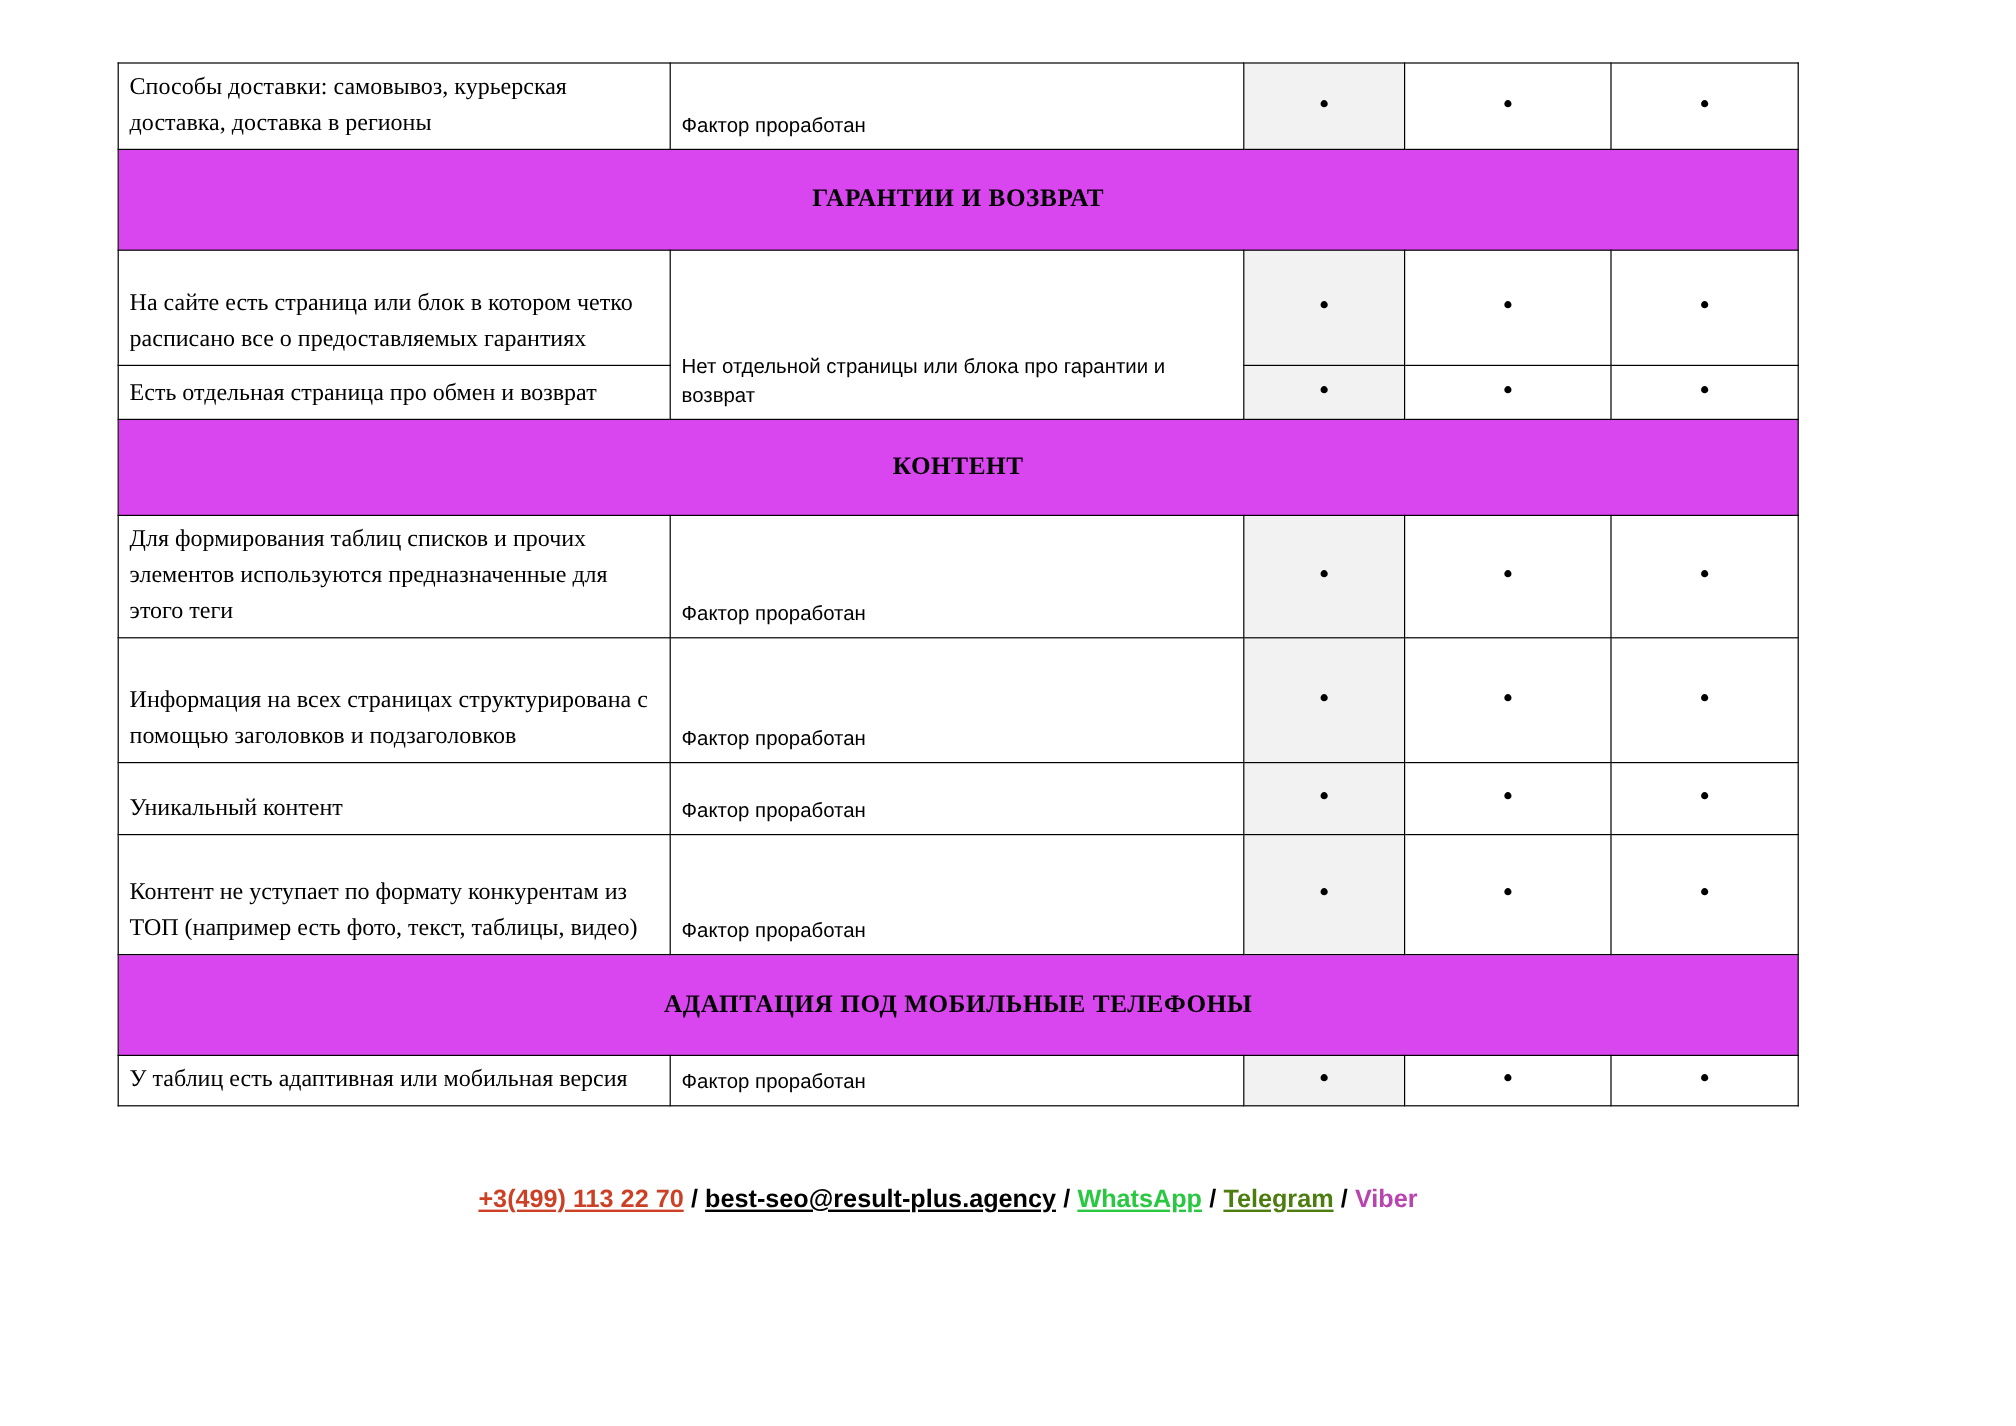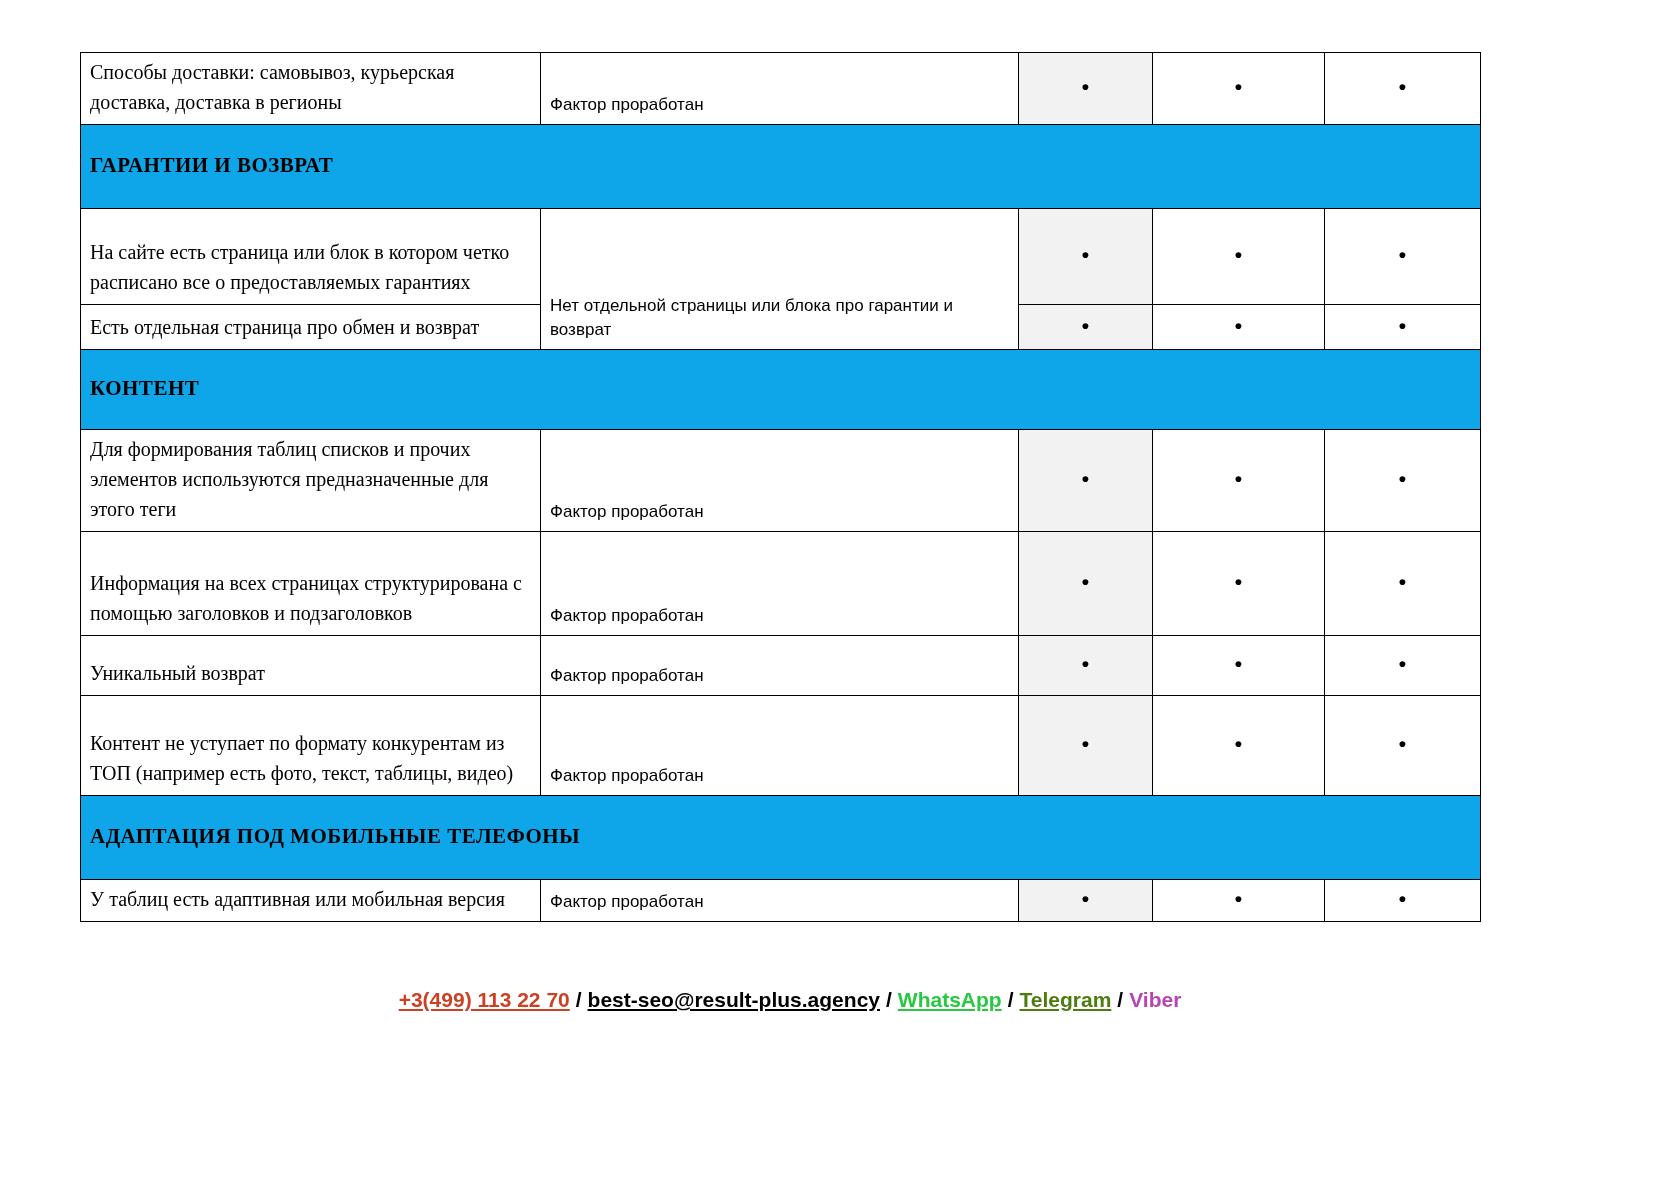--- a/index.html
+++ b/index.html
@@ -7,21 +7,21 @@
   .sheet {
     position: relative;
     width: 1680px;
     height: 1188px;
     background: #ffffff;
     font-family: "Liberation Serif", serif;
     overflow: hidden;
   }
   table.audit {
     position: absolute;
-    left: 80px;
+    left: 98px;
     top: 52px;
     width: 1400px;
     border-collapse: collapse;
     table-layout: fixed;
   }
   table.audit td {
     border: 1px solid #000000;
     padding: 4px 9px 7px 9px;
     overflow: hidden;
   }
@@ -42,21 +42,22 @@
   td.dot-cell {
     text-align: center;
     vertical-align: middle;
     font-family: "Liberation Sans", sans-serif;
     font-size: 21px;
     font-weight: bold;
     color: #000000;
   }
   td.dot-cell.shaded { background: #f2f2f2; }
   td.section-cell {
-    background: #0ea5e9;
+    background: #d946ef;
+    text-align: center;
     vertical-align: middle;
     font-family: "Liberation Serif", serif;
     font-size: 21px;
     font-weight: bold;
     letter-spacing: 0.5px;
     color: #000000;
   }
   .footer {
     position: absolute;
     left: 90px;
@@ -132,21 +133,21 @@
 
       <tr style="height:104px">
         <td class="name-cell">Информация на всех страницах структурирована с помощью заголовков и подзаголовков</td>
         <td class="status-cell">Фактор проработан</td>
         <td class="dot-cell shaded">•</td>
         <td class="dot-cell">•</td>
         <td class="dot-cell">•</td>
       </tr>
 
       <tr style="height:60px">
-        <td class="name-cell">Уникальный возврат</td>
+        <td class="name-cell">Уникальный контент</td>
         <td class="status-cell">Фактор проработан</td>
         <td class="dot-cell shaded">•</td>
         <td class="dot-cell">•</td>
         <td class="dot-cell">•</td>
       </tr>
 
       <tr style="height:100px">
         <td class="name-cell">Контент не уступает по формату конкурентам из ТОП (например есть фото, текст, таблицы, видео)</td>
         <td class="status-cell">Фактор проработан</td>
         <td class="dot-cell shaded">•</td>

